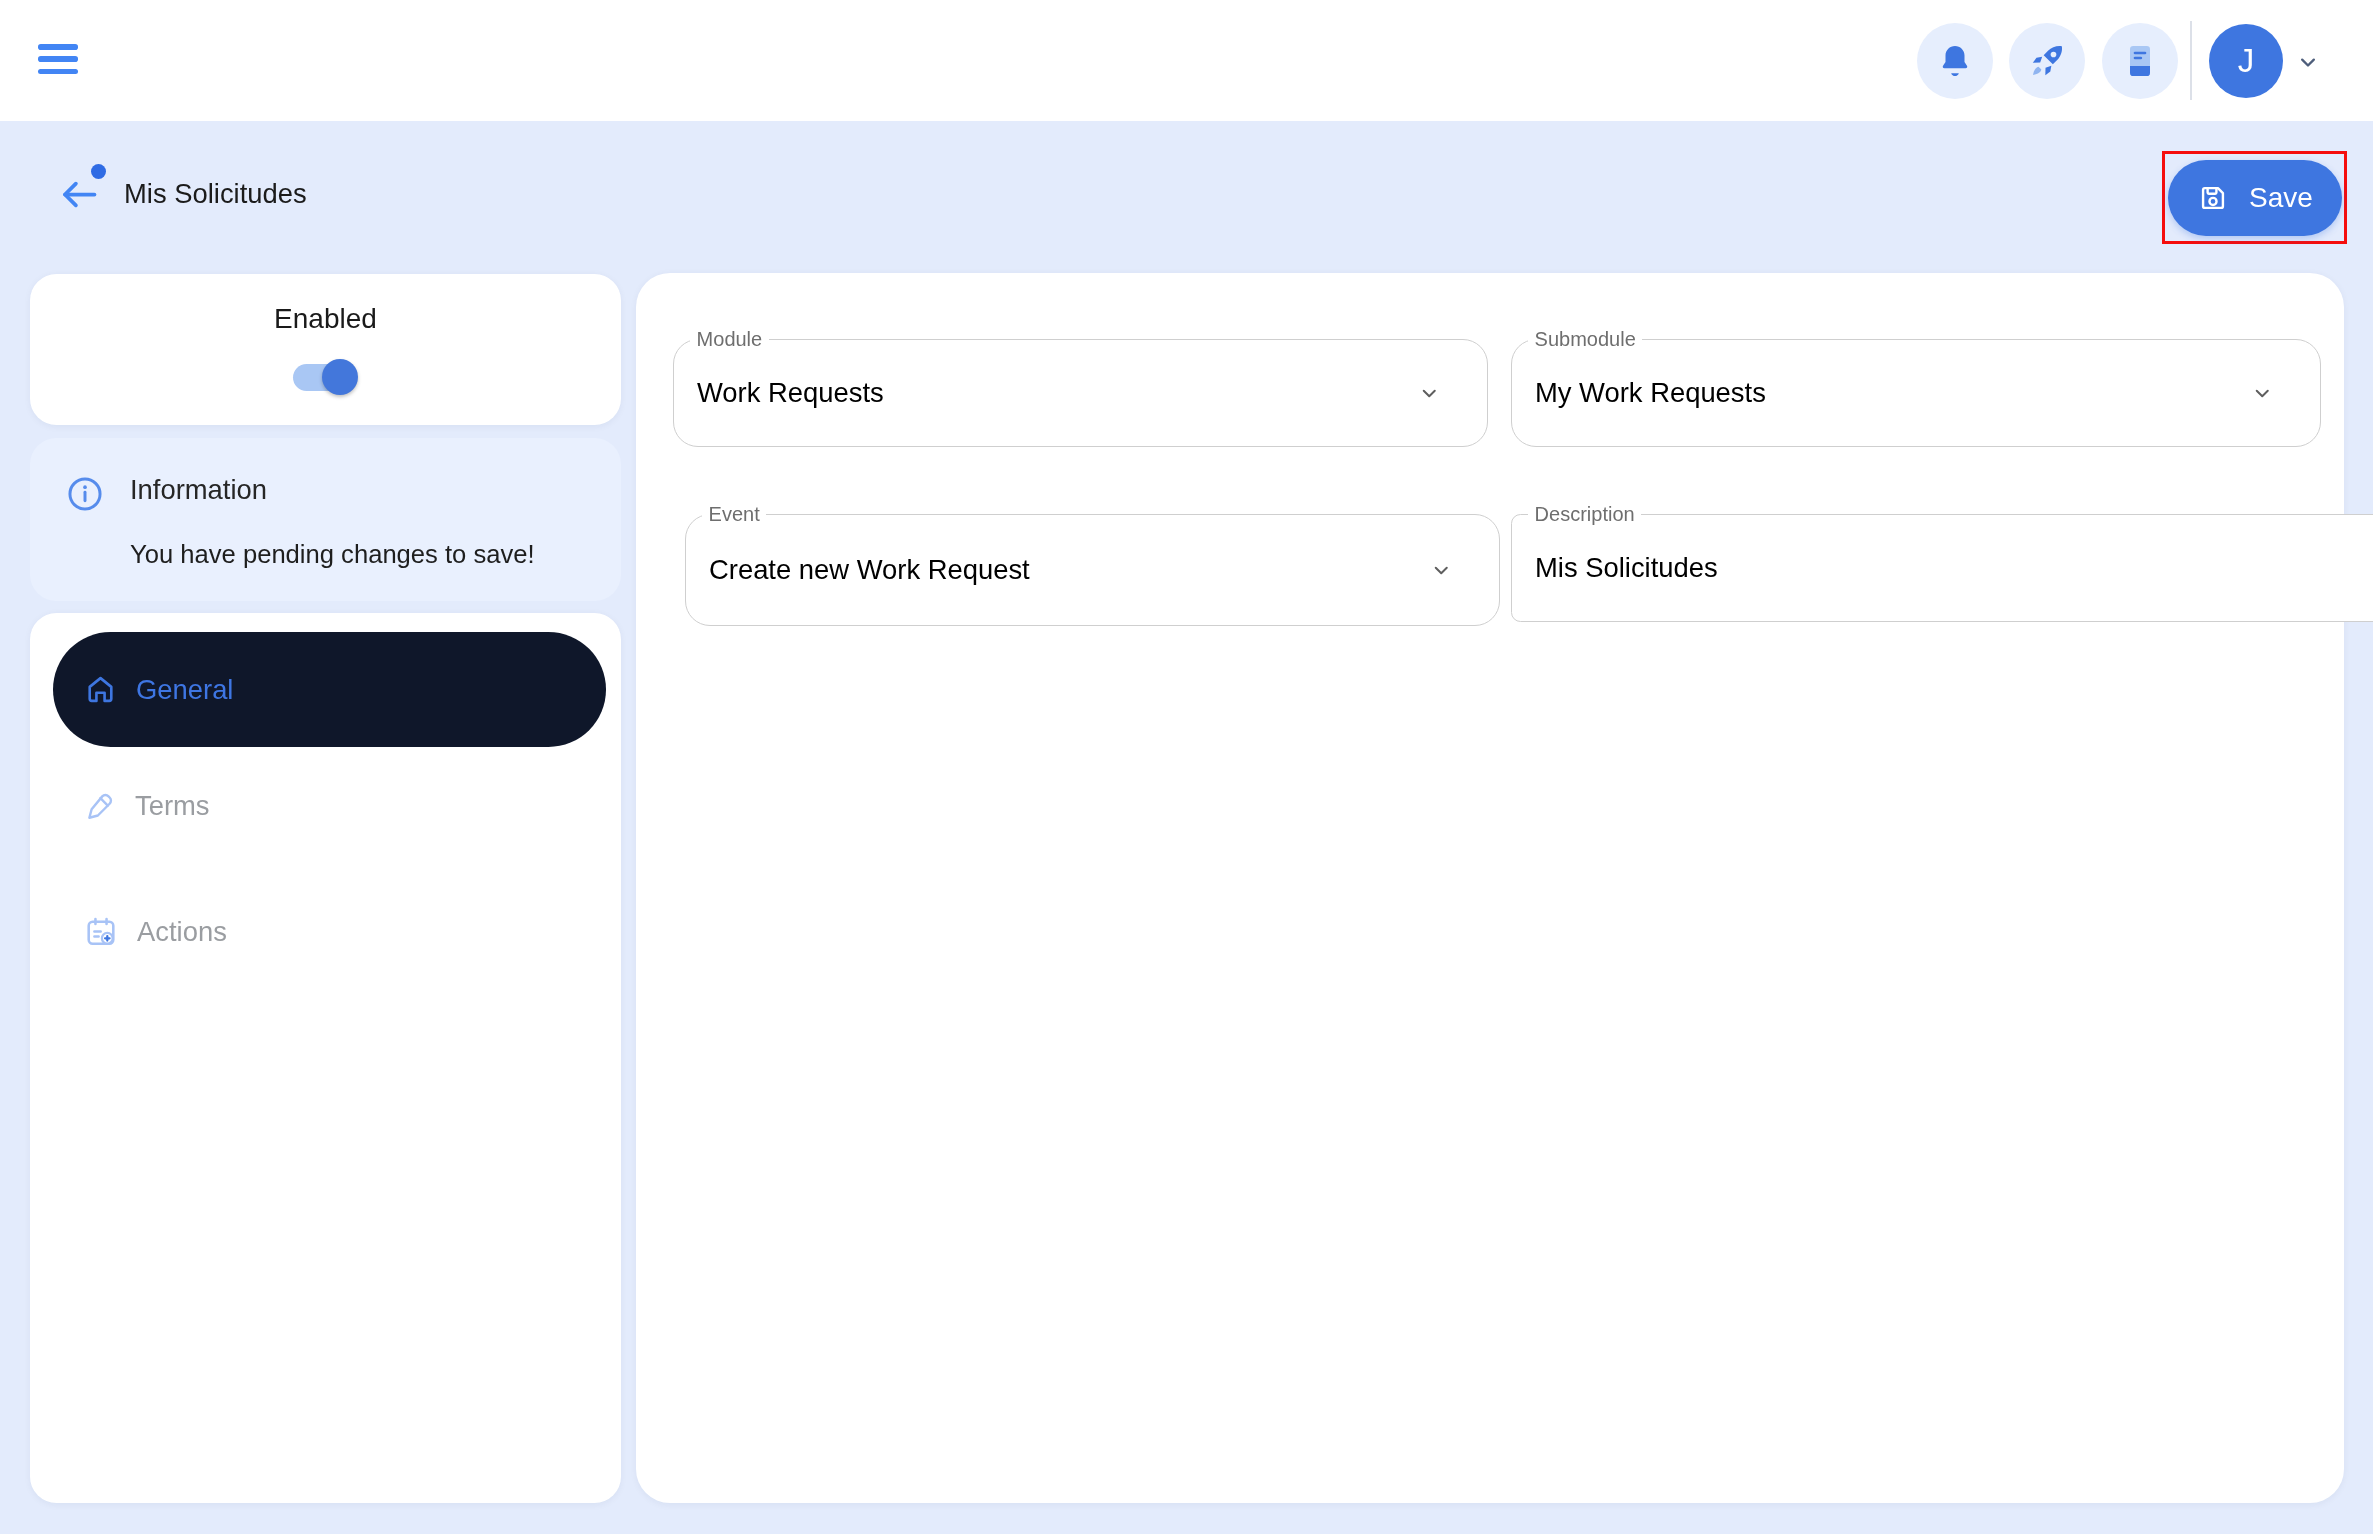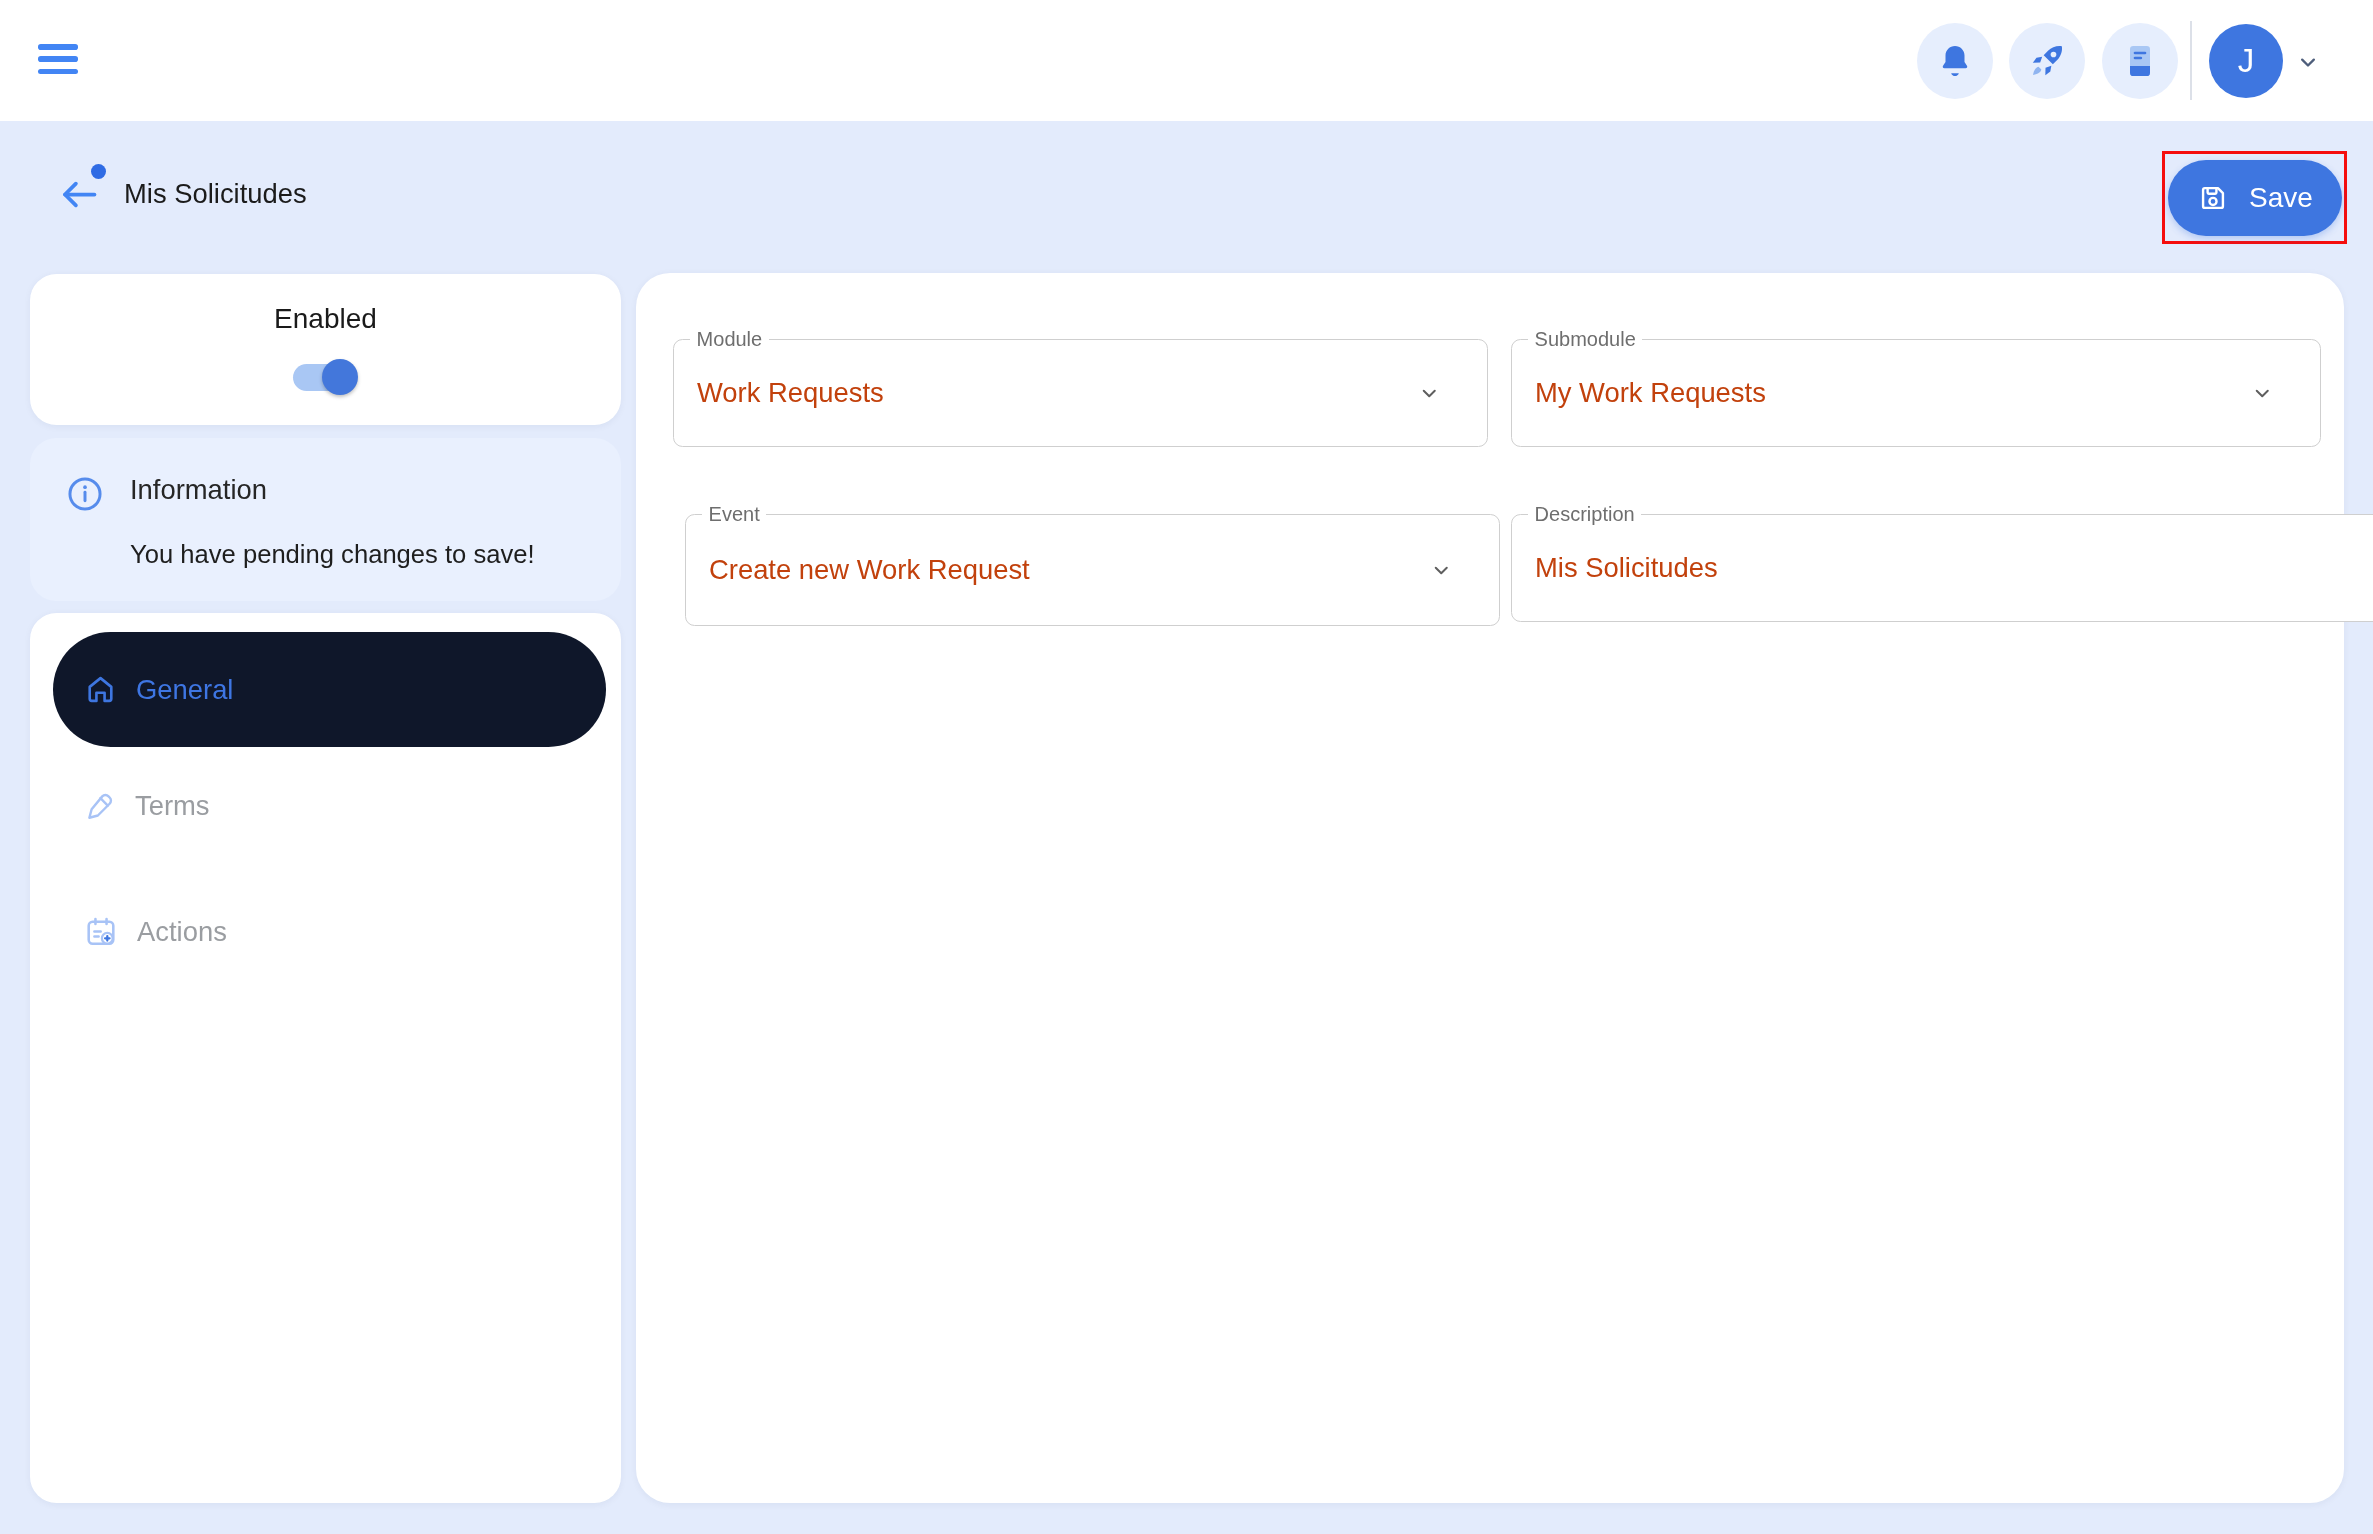--- a/index.html
+++ b/index.html
@@ -51,23 +51,23 @@
   .nav-item .nav-ic{margin-left:30px;display:flex;align-items:center;color:#A8C3F6;}
   .nav-item .nav-label{margin-left:18px;font-size:27.4px;}
   .nav-item.active{background:#0f172a;color:#3E76E3;}
   .nav-item.active .nav-ic{color:#3E76E0;}
 
   
   .main-card{left:636px;top:273px;width:1708px;height:1230px;border-radius:34px;}
   .field{position:absolute;border:1.4px solid #CFCFCF;border-radius:9.5px;background:#FFFFFF;box-sizing:border-box;
          display:flex;align-items:center;}
   .field .f-label{position:absolute;top:-12.3px;left:16px;background:#FFFFFF;padding:0 6.6px;font-size:20px;color:#6E6E6E;}
-  .field .f-value{margin-left:23px;font-size:27.4px;color:#c2410c;}
+  .field .f-value{margin-left:23px;font-size:27.4px;color:#000000;}
   .field .dd-chevron{position:absolute;right:45px;top:50%;transform:translateY(-50%);color:#5E5E5E;}
-  .field.select{cursor:pointer;}
+  .field.select{cursor:pointer;border-radius:25px;}
   #field-module{left:37px;top:66px;width:815px;height:108px;}
   #field-submodule{left:875px;top:66px;width:810px;height:108px;}
   #field-event{left:37px;top:241px;width:815px;height:112px;margin-left:12px;}
   #field-description{left:875px;top:241px;width:966px;height:108px;}
 </style>
 </head>
 <body>
 
 <div class="screen">
 

